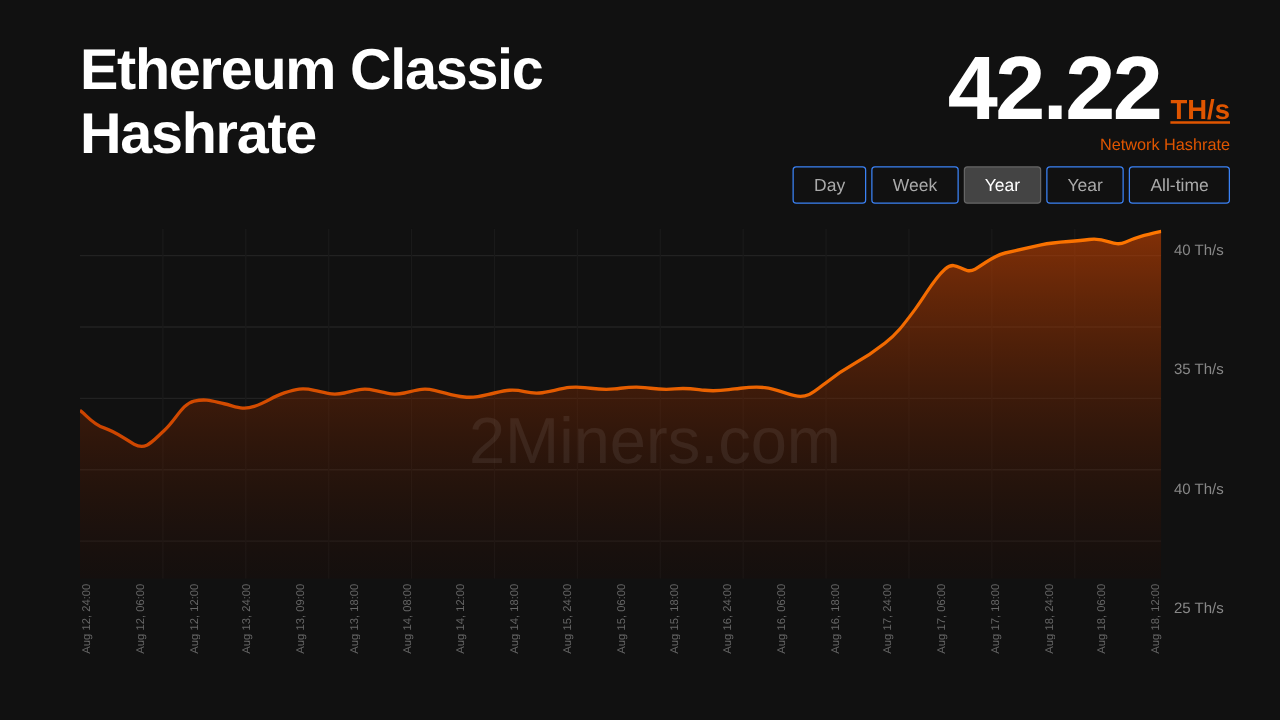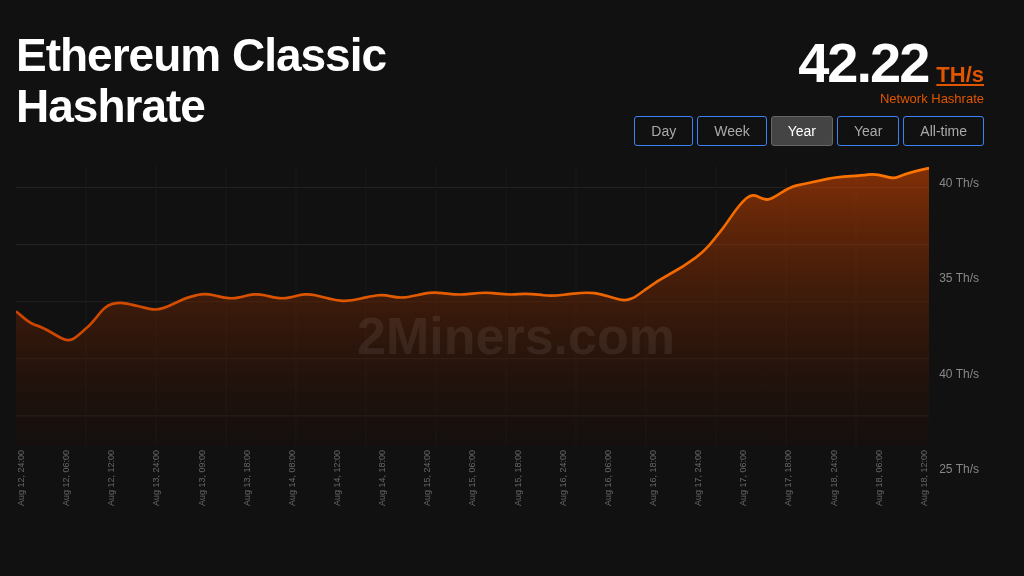--- a/index.html
+++ b/index.html
@@ -8,21 +8,21 @@
       width: 1024px;
       height: 576px;
       overflow: hidden;
       font-family: Arial, sans-serif;
     }
     .container {
       width: 1024px;
       height: 576px;
       background: #111;
       position: relative;
-      padding: 30px 40px 20px 16px;
+      padding: 30px 40px 20px 64px;
     }
     .header {
       display: flex;
       justify-content: space-between;
       align-items: flex-start;
       margin-bottom: 20px;
     }
     .title {
       color: #fff;
       font-size: 46px;
@@ -35,21 +35,21 @@
       flex-direction: column;
       align-items: flex-end;
     }
     .hashrate-value {
       display: flex;
       align-items: baseline;
       gap: 8px;
     }
     .hashrate-number {
       color: #fff;
-      font-size: 56px;
+      font-size: 72px;
       font-weight: 900;
       letter-spacing: -2px;
     }
     .hashrate-unit {
       color: #e05500;
       font-size: 22px;
       font-weight: 700;
       text-decoration: underline;
     }
     .hashrate-label {
@@ -83,25 +83,24 @@
       height: 340px;
       margin-top: 5px;
     }
     .watermark {
       position: absolute;
       top: 50%;
       left: 50%;
       transform: translate(-50%, -50%);
       color: rgba(255,255,255,0.07);
       font-size: 52px;
-      font-weight: 700;
+      font-weight: 400;
       white-space: nowrap;
       pointer-events: none;
       z-index: 1;
-      margin-left: 16px;
     }
     .y-axis-labels {
       position: absolute;
       right: 0;
       top: 0;
       height: 100%;
       display: flex;
       flex-direction: column;
       justify-content: space-between;
       padding: 10px 0 30px 0;

